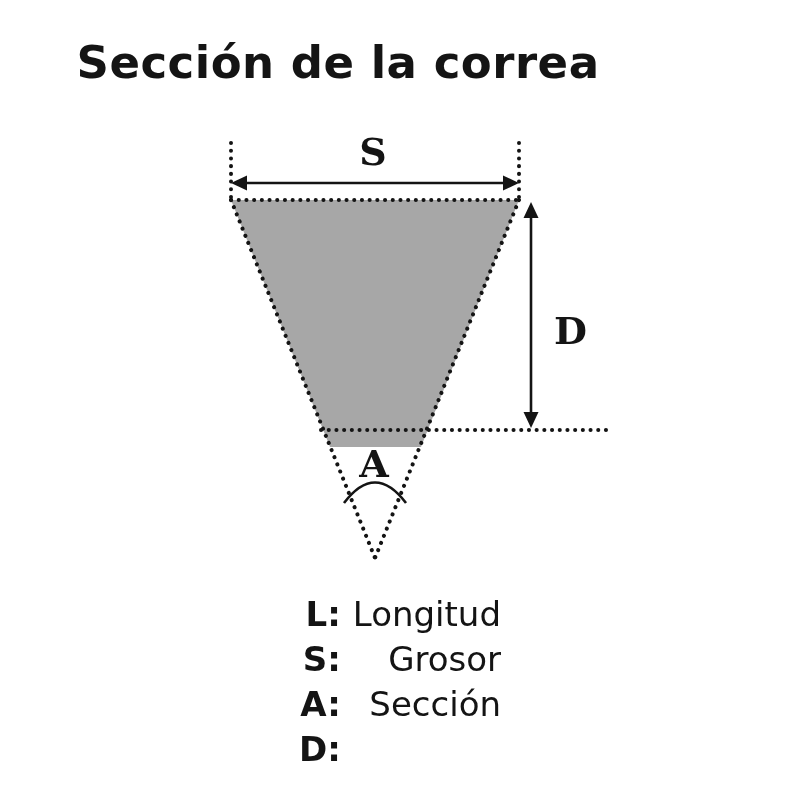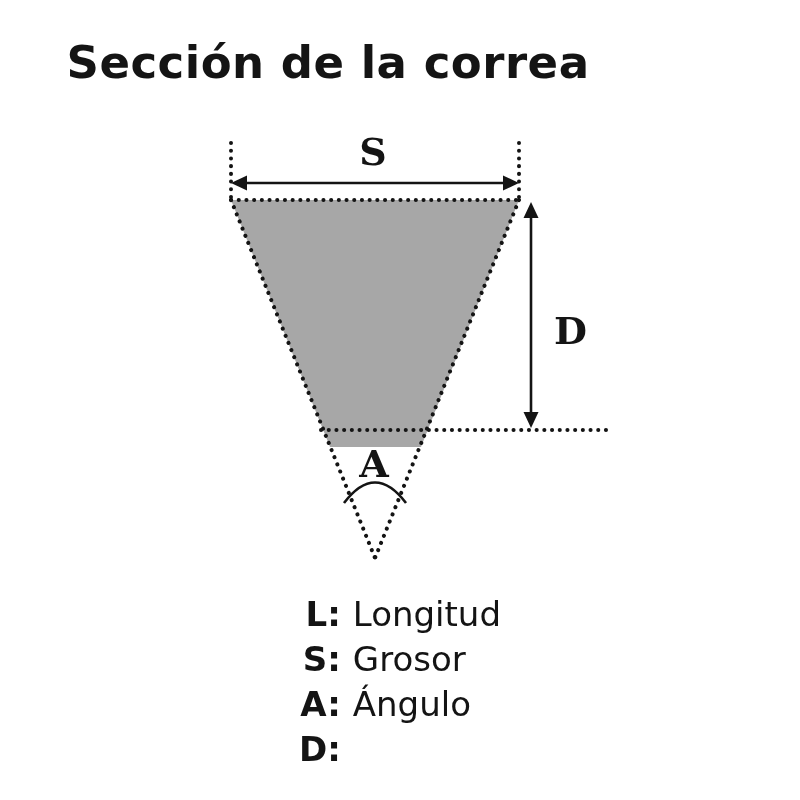--- a/index.html
+++ b/index.html
@@ -6,21 +6,21 @@
   html,body { width:800px; height:800px; }
   body {
     background:#ffffff;
     color:#141414;
     font-family:"DejaVu Sans", sans-serif;
     position:relative;
     overflow:hidden;
   }
   .page-title{
     position:absolute;
-    top:36px; left:0;
+    top:36px; left:10px;
     width:656px;
     text-align:center;
     font-size:45px;
     font-weight:bold;
     letter-spacing:0.5px;
   }
   .diagram-svg{
     position:absolute;
     top:0; left:0;
     width:800px; height:800px;
@@ -52,21 +52,21 @@
     grid-template-columns:max-content max-content;
     column-gap:12px;
     justify-content:center;
     font-size:34px;
     line-height:45px;
   }
   .legend-letter{
     font-weight:bold;
     text-align:right;
   }
-  .legend-word{ text-align:left; }
+  .legend-word{ text-align:right; }
 </style>
 </head>
 <body>
 
 <h1 class="page-title">Sección de la correa</h1>
 
 <svg class="diagram-svg" viewBox="0 0 800 800" aria-hidden="true">
 
   <polygon points="231,200 519,200 421,447 330,447" fill="#a7a7a7"></polygon>
 
@@ -95,16 +95,16 @@
 </svg>
 
 <div class="legend">
   <span class="legend-letter">L:</span>
   <span class="legend-word">Longitud</span>
 
   <span class="legend-letter">S:</span>
   <span class="legend-word">Grosor</span>
 
   <span class="legend-letter">A:</span>
-  <span class="legend-word">Ángulo</span>
+  <span class="legend-word">Sección</span>
 
   <span class="legend-letter">D:</span>
 </div>
 
 </body></html>

